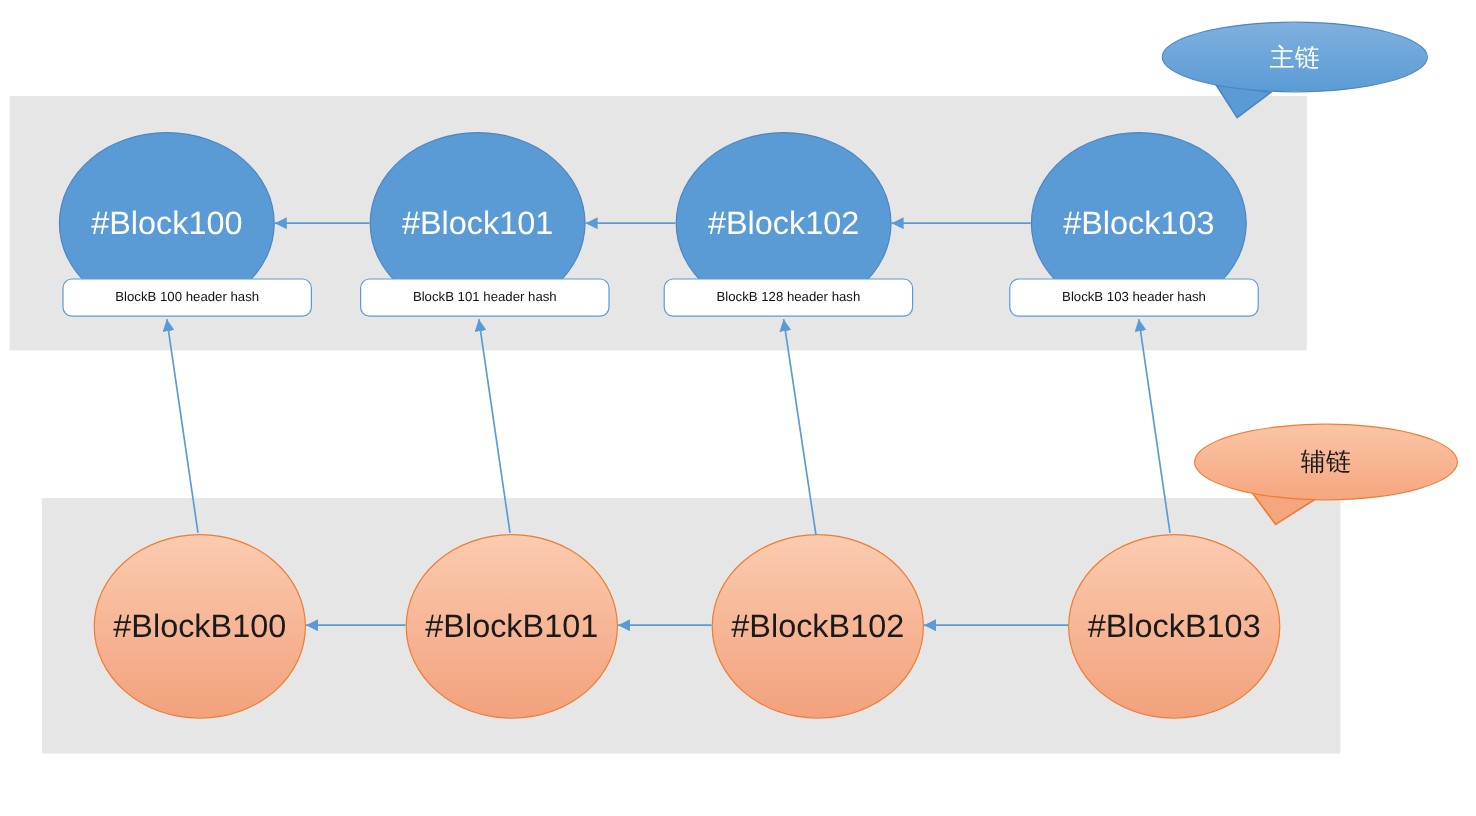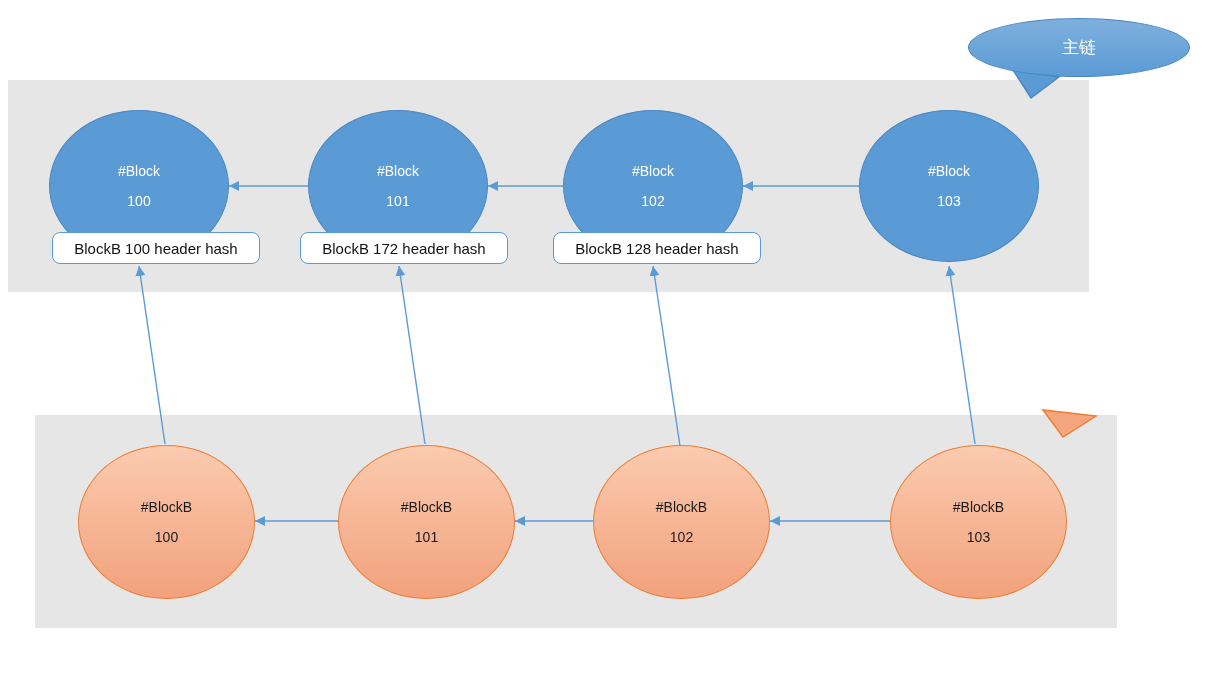--- a/index.html
+++ b/index.html
@@ -20,26 +20,26 @@
   .band-main{left:8px;top:80px;width:1081px;height:212px;}
   .band-aux{left:35px;top:415px;width:1082px;height:213px;}
 
   .arrow-layer{
     position:absolute;left:0;top:0;width:1230px;height:680px;
     z-index:3;pointer-events:none;
   }
 
   .node{
     position:absolute;
-    display:flex;flex-direction:column;
+    display:flex;flex-direction:row;
     align-items:center;justify-content:center;
     text-align:center;
     border-radius:50%;
     z-index:2;
-    font-size:14px;line-height:30px;
+    font-size:27px;line-height:30px;
   }
   .node-main{
     width:178px;height:150px;
     background:#5b9bd5;
     border:1.5px solid #4a86c4;
     color:#ffffff;
   }
   .node-aux{
     width:175px;height:152px;
     background:linear-gradient(180deg,#fbcbb0 0%,#f2a17c 100%);
@@ -48,31 +48,31 @@
     text-align:center;
   }
 
   .hashbox{
     position:absolute;
     width:206px;height:30px;
     background:#ffffff;
     border:1.3px solid #5b9bd5;
     border-radius:8px;
     z-index:4;
-    font-size:15px;
+    font-size:11px;
     color:#111111;
     display:flex;align-items:center;justify-content:center;
     white-space:nowrap;
   }
 
   .bubble{
     position:absolute;
     border-radius:50%;
     display:flex;align-items:center;justify-content:center;
-    font-size:17px;
+    font-size:21px;
     z-index:5;
     text-align:right;
   }
   .bubble-main{
     left:968px;top:18px;width:220px;height:57px;
     background:linear-gradient(180deg,#7fb0de 0%,#5b9bd5 100%);
     border:1.5px solid #4a86c4;
     color:#ffffff;
   }
   .bubble-aux{
@@ -127,22 +127,23 @@
   <div class="node node-main" style="left:563px;top:110px;">
     <div>#Block</div>
     <div>102</div>
   </div>
   <div class="node node-main" style="left:859px;top:110px;">
     <div>#Block</div>
     <div>103</div>
   </div>
 
   <div class="hashbox" style="left:52px;top:232px;">BlockB 100 header hash</div>
-  <div class="hashbox" style="left:300px;top:232px;">BlockB 172 header hash</div>
+  <div class="hashbox" style="left:300px;top:232px;">BlockB 101 header hash</div>
   <div class="hashbox" style="left:553px;top:232px;">BlockB 128 header hash</div>
+  <div class="hashbox" style="left:841px;top:232px;">BlockB 103 header hash</div>
 
   <div class="node node-aux" style="left:78px;top:445px;">
     <div>#BlockB</div>
     <div>100</div>
   </div>
   <div class="node node-aux" style="left:338px;top:445px;">
     <div>#BlockB</div>
     <div>101</div>
   </div>
   <div class="node node-aux" style="left:593px;top:445px;">
@@ -157,14 +158,17 @@
   <svg class="bubble-tail tail-main" width="60" height="36" viewBox="0 0 60 36">
     <path d="M5 2 L23 30 L51 9 Z" fill="#5b9bd5" stroke="#4a86c4" stroke-width="1.4"></path>
   </svg>
   <div class="bubble bubble-main">
     <span>主链</span>
   </div>
 
   <svg class="bubble-tail tail-aux" width="64" height="36" viewBox="0 0 64 36">
     <path d="M5 2 L25 29 L58 8 Z" fill="#f5a67f" stroke="#ed7d31" stroke-width="1.4"></path>
   </svg>
+  <div class="bubble bubble-aux">
+    <span>辅链</span>
+  </div>
 
 </div>
 
 </body></html>

